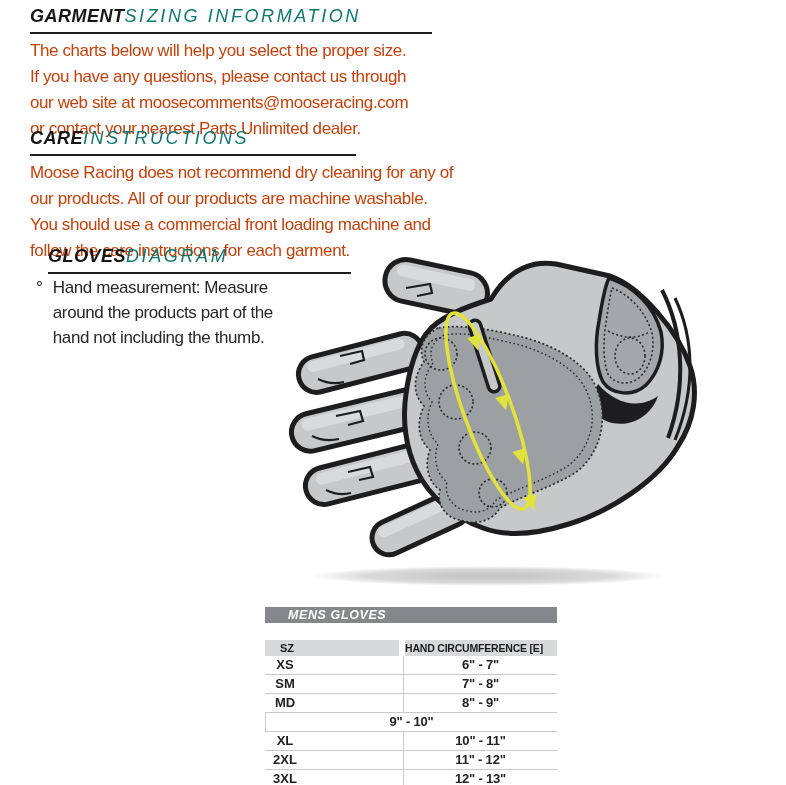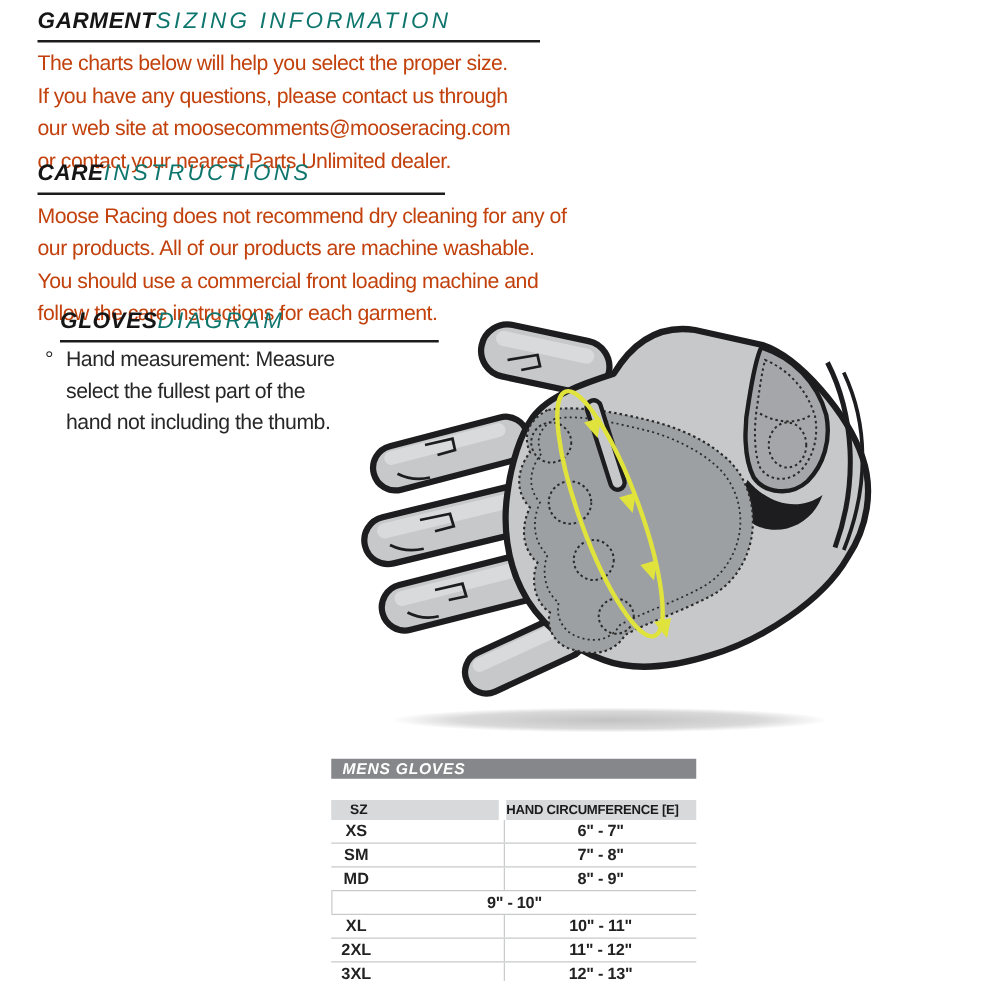--- a/index.html
+++ b/index.html
@@ -27,21 +27,21 @@
   .p2{left:30px;top:160px;width:450px;}
   .bullet{position:absolute;left:36px;top:275px;display:flex;}
   .bullet-marker{font-size:17px;line-height:25px;color:#2a2a2a;margin-right:10px;}
   .bullet-text{font-size:17px;line-height:25px;letter-spacing:-.4px;color:#272727;white-space:pre-line;width:240px;}
   
   .glove-wrap{position:absolute;left:278px;top:236px;width:508px;height:375px;}
   
   .sizing-table{position:absolute;left:265px;top:607px;width:292px;font-family:"Liberation Sans",sans-serif;}
   .tbl-title{
     height:16px;background:#85878a;color:#ffffff;font-weight:700;font-style:italic;
-    font-size:12.5px;line-height:16px;padding-left:9px;letter-spacing:.6px;
+    font-size:12.5px;line-height:16px;padding-left:23px;letter-spacing:.6px;
   }
   .tbl-head{display:flex;margin-top:17px;height:16px;}
   .th{background:#d8d9da;font-weight:700;font-size:11px;line-height:16px;color:#1b1b1b;}
   .th-sz{width:134px;margin-right:6px;display:flex;}
   .th-sz span{width:44px;text-align:center;}
   .th-val{flex:1;text-align:left;letter-spacing:-.2px;font-size:10.5px;}
   .tbl-row{display:flex;height:18px;border-bottom:1px solid #c8c9ca;}
   .td{font-weight:700;font-size:13px;line-height:18px;color:#222222;}
   .td-sz{width:138px;display:flex;}
   .td-sz span{width:40px;text-align:center;}
@@ -61,21 +61,21 @@
   <h2 class="hd u2"><span class="hd-bold">CARE</span><span class="hd-rest">INSTRUCTIONS</span></h2>
   <p class="body p2">Moose Racing does not recommend dry cleaning for any of
 our products. All of our products are machine washable.
 You should use a commercial front loading machine and
 follow the care instructions for each garment.</p>
 
   <h2 class="hd u3"><span class="hd-bold">GLOVES</span><span class="hd-rest">DIAGRAM</span></h2>
   <div class="bullet">
     <span class="bullet-marker">°</span>
     <span class="bullet-text">Hand measurement: Measure
-select the fullest part of the
+around the products part of the
 hand not including the thumb.</span>
   </div>
 
   <div class="glove-wrap">
     <svg width="508" height="375" viewBox="0 0 508 375" xmlns="http://www.w3.org/2000/svg">
       <defs>
         <radialGradient id="shadowGrad" cx="50%" cy="50%" r="50%">
           <stop offset="0%" stop-color="#c2c2c2"></stop>
           <stop offset="70%" stop-color="#d9d9d9"></stop>
           <stop offset="100%" stop-color="#ffffff"></stop>

